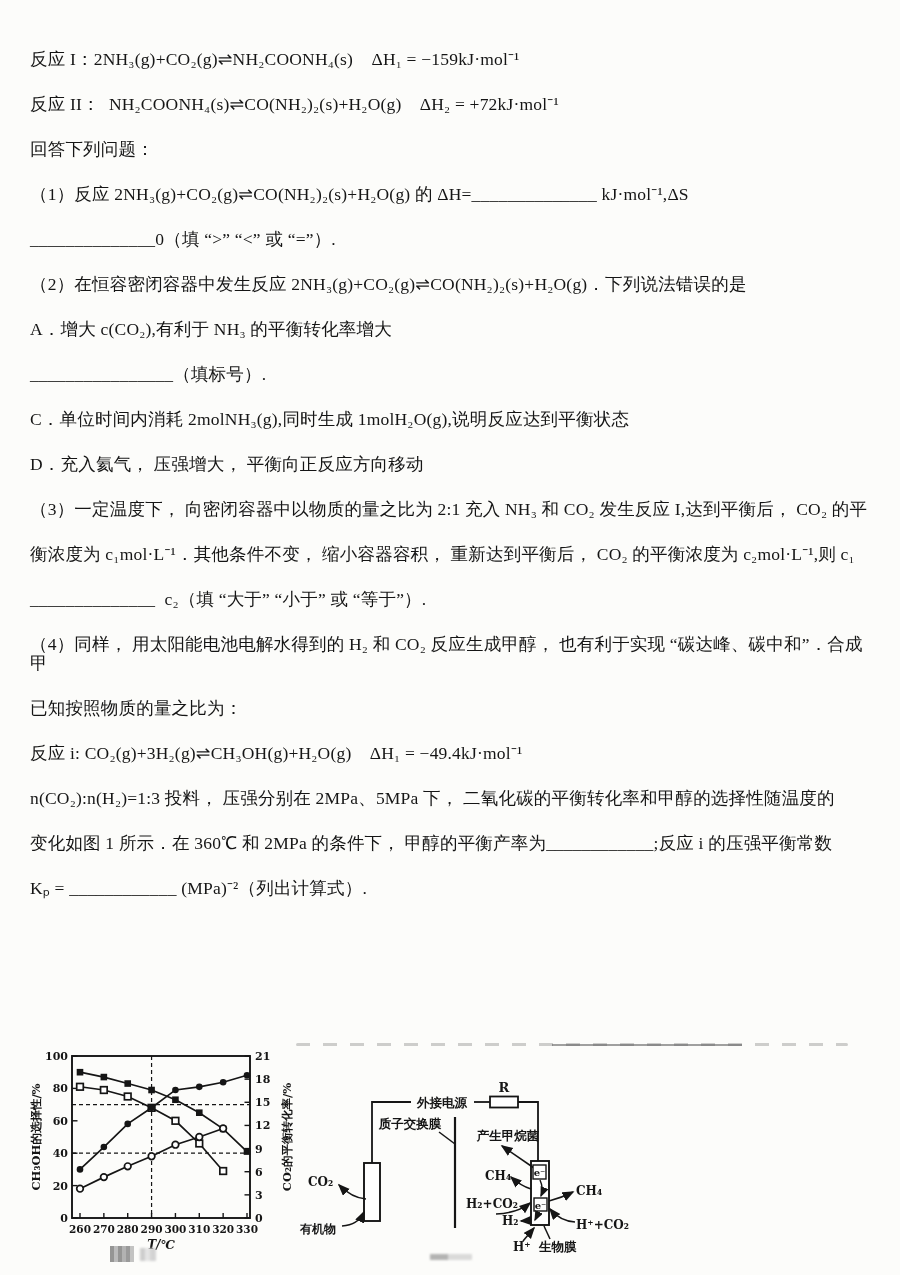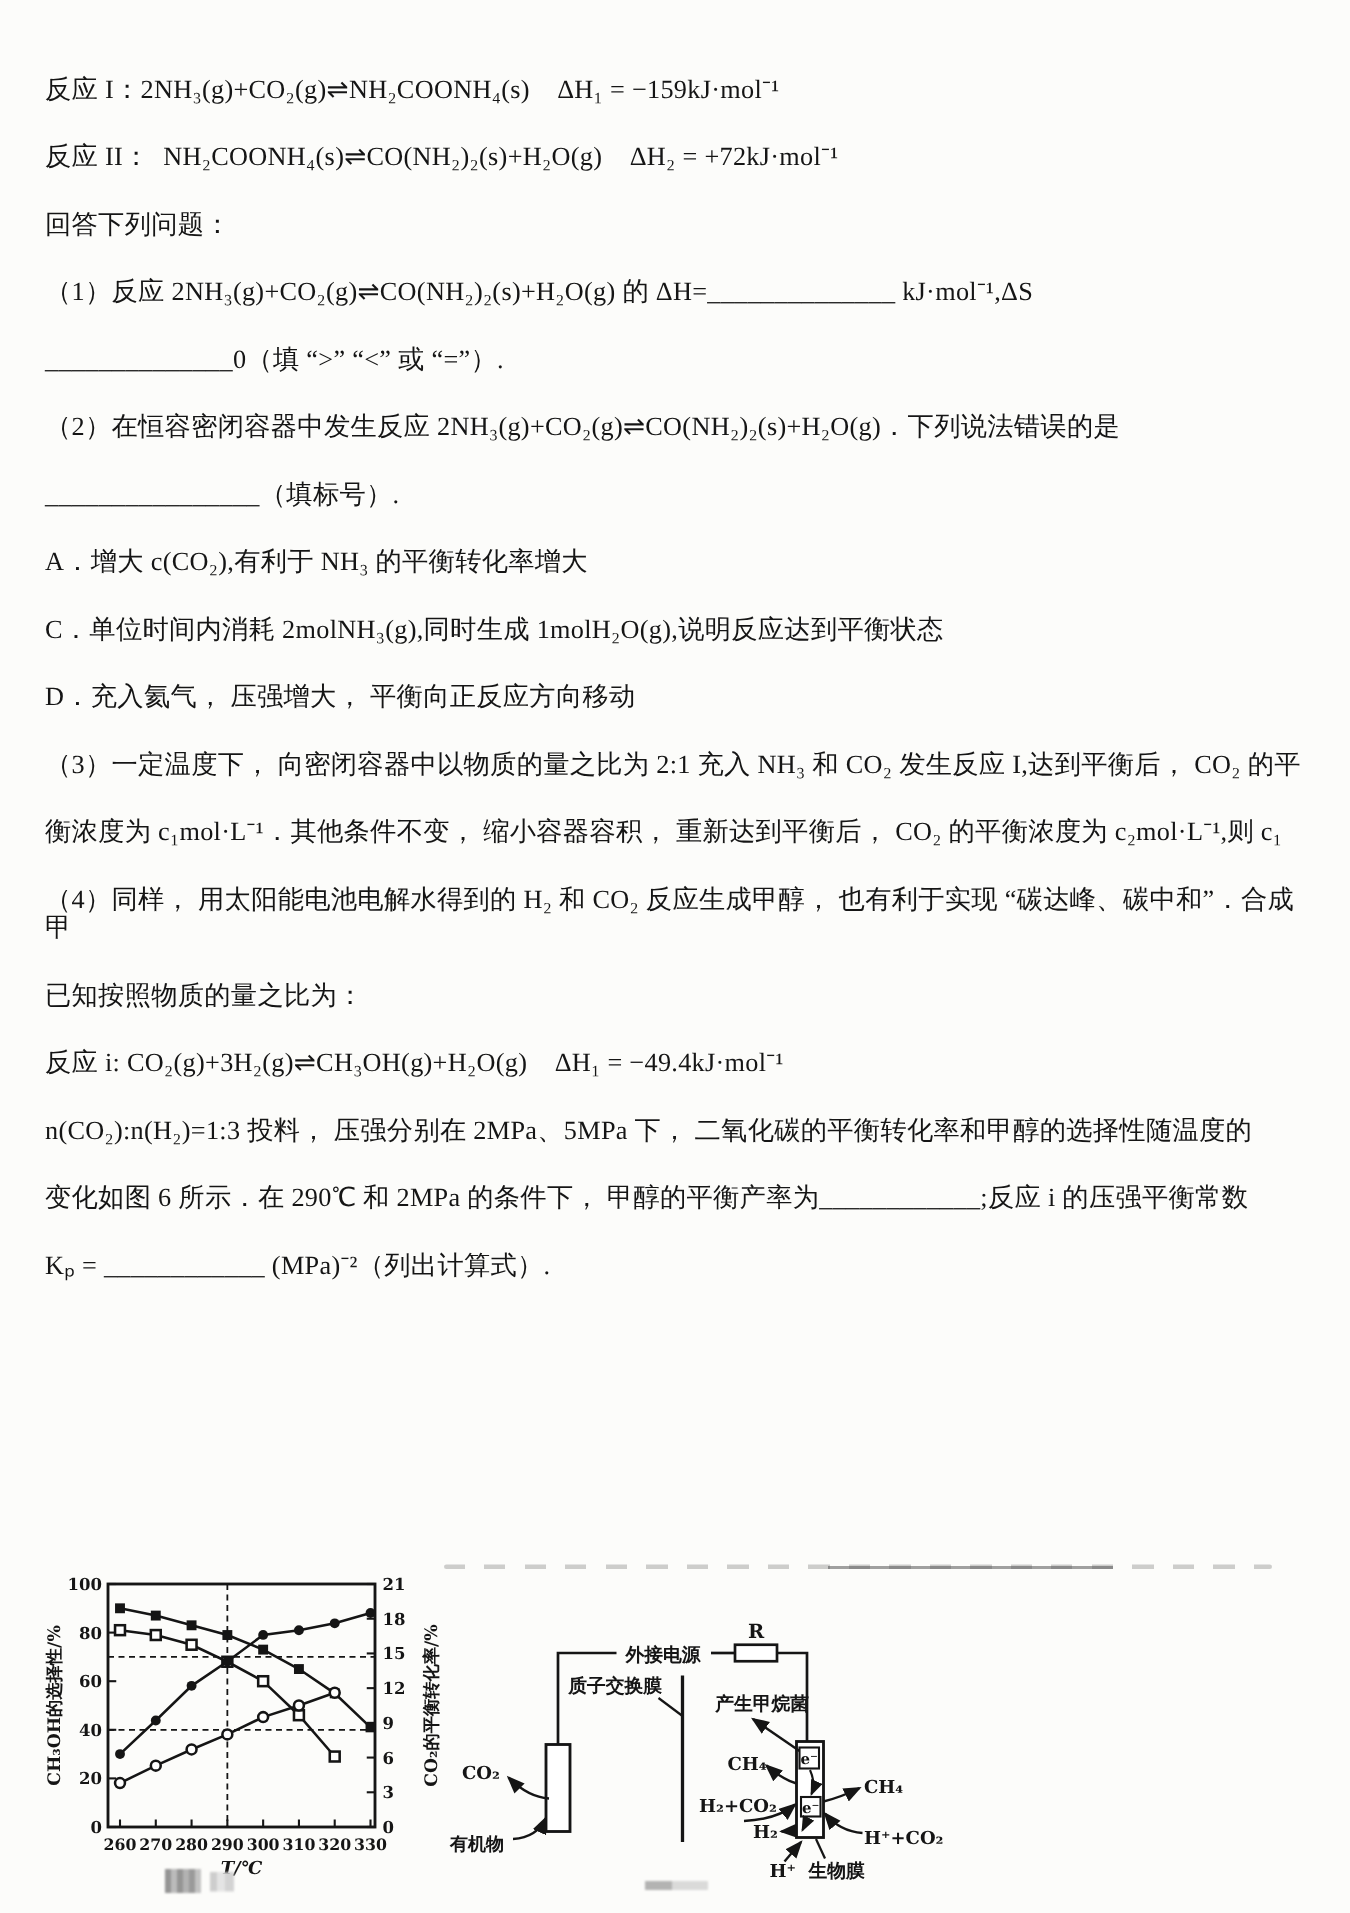--- a/index.html
+++ b/index.html
@@ -46,31 +46,32 @@
 </head>
 <body>
 
 <div class="doc">
   <p>反应 I：2NH₃(g)+CO₂(g)⇌NH₂COONH₄(s)    ΔH₁ = −159kJ·mol⁻¹</p>
   <p>反应 II：  NH₂COONH₄(s)⇌CO(NH₂)₂(s)+H₂O(g)    ΔH₂ = +72kJ·mol⁻¹</p>
   <p>回答下列问题：</p>
   <p>（1）反应 2NH₃(g)+CO₂(g)⇌CO(NH₂)₂(s)+H₂O(g) 的 ΔH=______________ kJ·mol⁻¹,ΔS</p>
   <p>______________0（填 “&gt;” “&lt;” 或 “=”）.</p>
   <p>（2）在恒容密闭容器中发生反应 2NH₃(g)+CO₂(g)⇌CO(NH₂)₂(s)+H₂O(g)．下列说法错误的是</p>
+  <p>A．增大 c(CO₂),有利于 NH₃ 的平衡转化率增大</p>
   <p>________________（填标号）.</p>
-  <p>A．增大 c(CO₂),有利于 NH₃ 的平衡转化率增大</p>
   <p>C．单位时间内消耗 2molNH₃(g),同时生成 1molH₂O(g),说明反应达到平衡状态</p>
   <p>D．充入氦气， 压强增大， 平衡向正反应方向移动</p>
   <p>（3）一定温度下， 向密闭容器中以物质的量之比为 2:1 充入 NH₃ 和 CO₂ 发生反应 I,达到平衡后， CO₂ 的平</p>
   <p>衡浓度为 c₁mol·L⁻¹．其他条件不变， 缩小容器容积， 重新达到平衡后， CO₂ 的平衡浓度为 c₂mol·L⁻¹,则 c₁</p>
+  <p>______________  c₂（填 “大于” “小于” 或 “等于”）.</p>
   <p>（4）同样， 用太阳能电池电解水得到的 H₂ 和 CO₂ 反应生成甲醇， 也有利于实现 “碳达峰、碳中和”．合成甲</p>
   <p>已知按照物质的量之比为：</p>
   <p>反应 i: CO₂(g)+3H₂(g)⇌CH₃OH(g)+H₂O(g)    ΔH₁ = −49.4kJ·mol⁻¹</p>
   <p>n(CO₂):n(H₂)=1:3 投料， 压强分别在 2MPa、5MPa 下， 二氧化碳的平衡转化率和甲醇的选择性随温度的</p>
-  <p>变化如图 6 所示．在 290℃ 和 2MPa 的条件下， 甲醇的平衡产率为____________;反应 i 的压强平衡常数</p>
+  <p>变化如图 1 所示．在 360℃ 和 2MPa 的条件下， 甲醇的平衡产率为____________;反应 i 的压强平衡常数</p>
   <p>Kₚ = ____________ (MPa)⁻²（列出计算式）.</p>
 </div>
 
 <div class="figures">
   <div class="smudge"></div>
   <div class="smudge-solid"></div>
 
   <svg id="fig1" width="272" height="222" viewBox="0 0 272 222">
       <rect x="44" y="14" width="178" height="162" fill="none" stroke-width="1.9" stroke="#151515"></rect>
       <line x1="123.57142857142857" y1="14" x2="123.57142857142857" y2="176" stroke-width="1.2" stroke-dasharray="4 3" stroke="#151515"></line>

